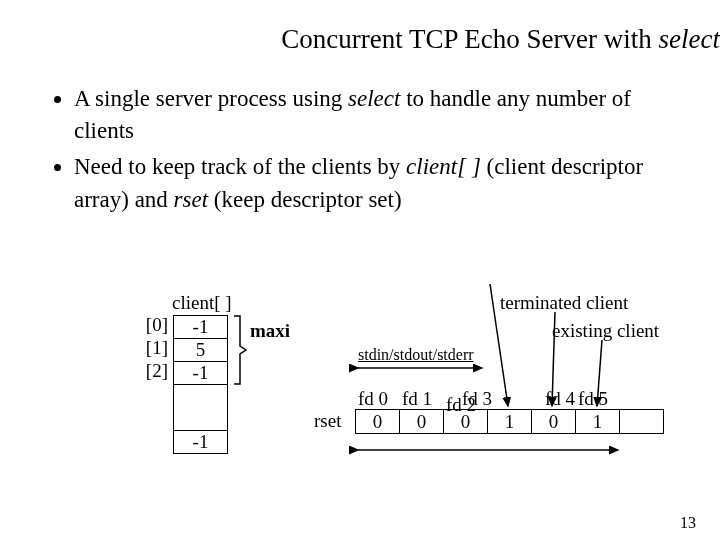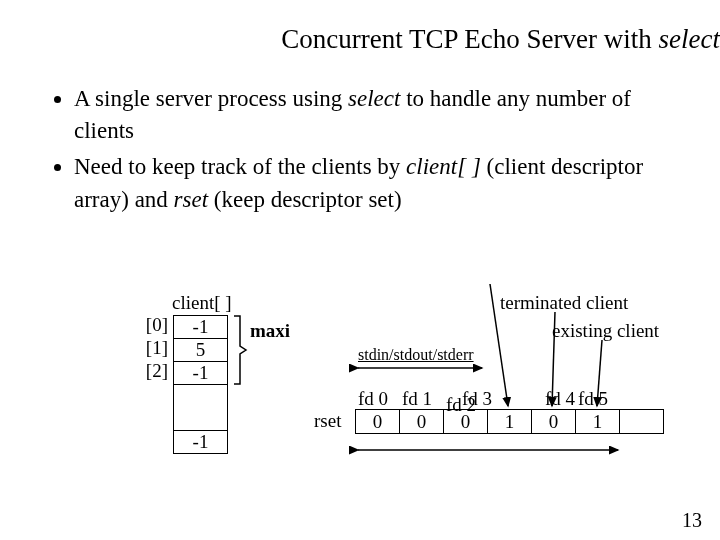--- a/index.html
+++ b/index.html
@@ -67,21 +67,21 @@
   .rset-table {
     position: absolute; left: 355px; top: 149px;
     border-collapse: collapse;
   }
   .rset-table td {
     border: 1.5px solid #000;
     width: 44px; height: 24px;
     text-align: center; font-size: 19px;
   }
   .maxfd { position: absolute; left: 422px; top: 196px; font-size: 19px; }
-  .pagenum { position: absolute; right: 18px; bottom: 8px; font-size: 20px; }
+  .pagenum { position: absolute; right: 24px; bottom: 8px; font-size: 16px; }
   svg.arrows { position: absolute; left: 0; top: 0; width: 720px; height: 250px; }
 </style>
 </head>
 <body>
 
 <div class="title">
   <span>Concurrent TCP Echo Server with </span><span class="ital">select</span>
 </div>
 
 <ul class="bullets">

